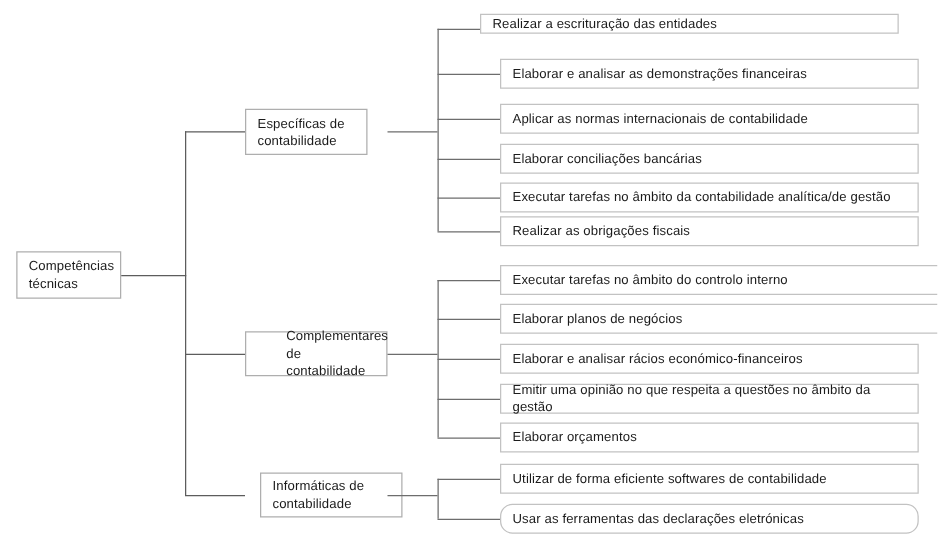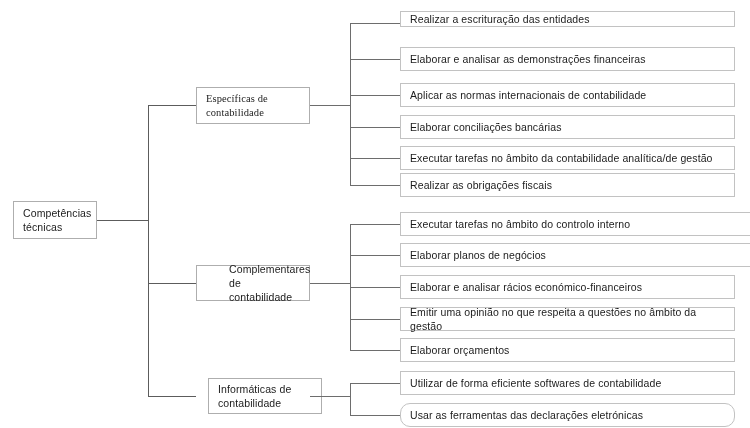--- a/index.html
+++ b/index.html
@@ -66,35 +66,35 @@
   <div class="line h trunk" style="left:97px; top:220px; width:52px;"></div>
 
   <div class="line v trunk" style="left:148px; top:105px; height:291px;"></div>
 
   <div class="line h trunk" style="left:148px; top:105px; width:48px;"></div>
 
   <div class="line h trunk" style="left:148px; top:283px; width:48px;"></div>
 
   <div class="line h trunk" style="left:148px; top:396px; width:48px;"></div>
 
-  <div class="node mid" style="left:196px; top:87px; width:114px; height:37px;font-family:Liberation Serif, serif;">
+  <div class="node mid" style="left:196px; top:87px; width:98px; height:37px;">
     <span>Específicas de
 contabilidade</span>
   </div>
   <div class="line h" style="left:310px; top:105px; width:40px;"></div>
   <div class="line v" style="left:350px; top:23px; height:162px;"></div>
 
   <div class="line h" style="left:350px; top:23px; width:50px;"></div>
   <div class="line h" style="left:350px; top:59px; width:50px;"></div>
   <div class="line h" style="left:350px; top:95px; width:50px;"></div>
   <div class="line h" style="left:350px; top:127px; width:50px;"></div>
   <div class="line h" style="left:350px; top:158px; width:50px;"></div>
   <div class="line h" style="left:350px; top:185px; width:50px;"></div>
 
-  <div class="node leaf" style="left:400px; top:11px; width:335px; height:16px;">
+  <div class="node leaf" style="left:384px; top:11px; width:335px; height:16px;">
     <span>Realizar a escrituração das entidades</span>
   </div>
   <div class="node leaf" style="left:400px; top:47px; width:335px; height:24px;">
     <span>Elaborar e analisar as demonstrações financeiras</span>
   </div>
   <div class="node leaf" style="left:400px; top:83px; width:335px; height:24px;">
     <span>Aplicar as normas internacionais de contabilidade</span>
   </div>
   <div class="node leaf" style="left:400px; top:115px; width:335px; height:24px;">
     <span>Elaborar conciliações bancárias</span>

